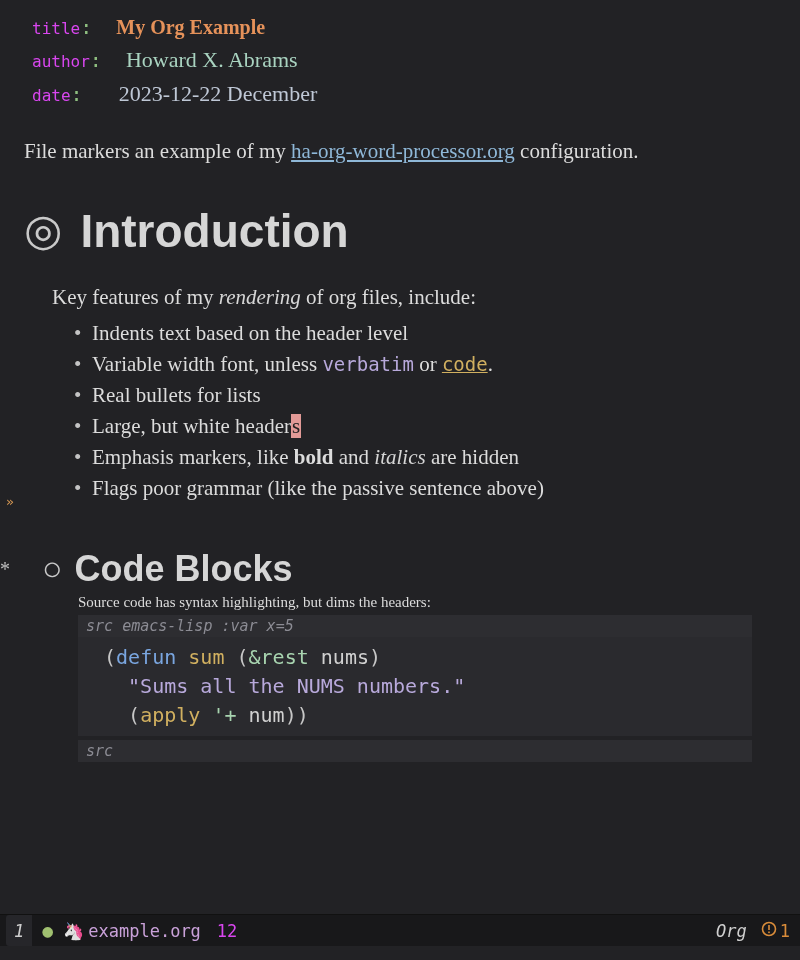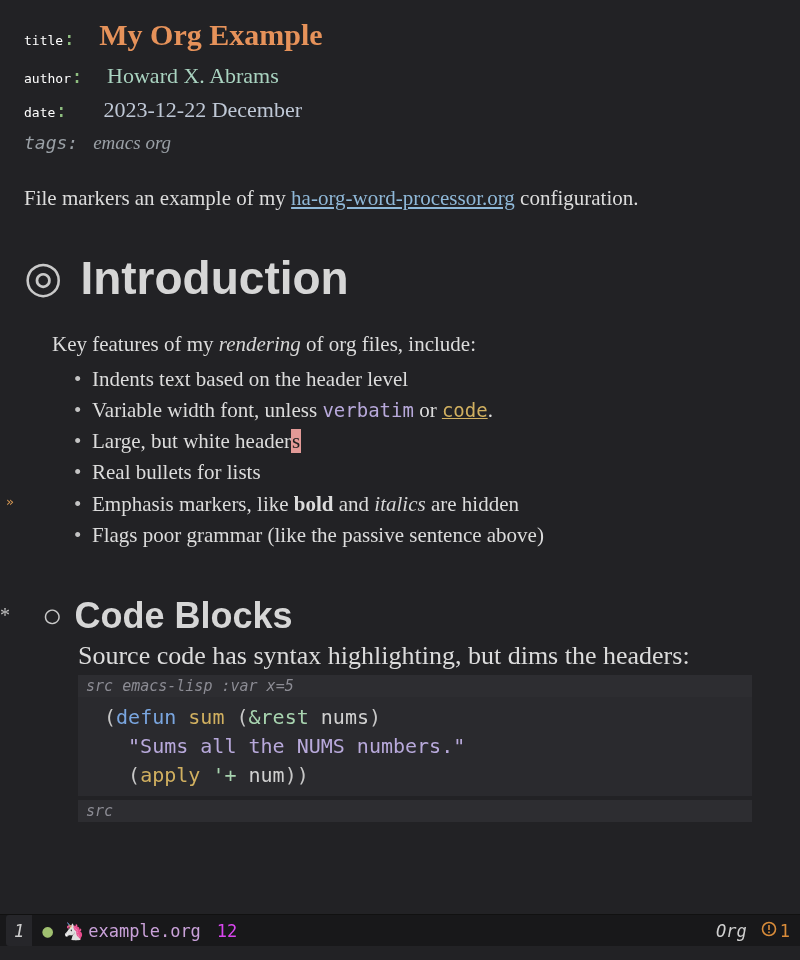--- a/index.html
+++ b/index.html
@@ -21,31 +21,32 @@
   }
   .content {
     padding: 12px 24px 0 24px;
   }
   .meta-line {
     font-size: 20px;
     line-height: 1.55;
   }
   .meta-key {
     font-family: 'Menlo', 'Consolas', monospace;
-    color: #ffffff;
-    font-size: 13px;
+    color: #d946ef;
+    font-size: 16px;
+    margin-left: 8px;
   }
   .meta-sep {
     color: #8fbf80;
     font-family: 'Menlo', monospace;
   }
   .meta-title {
     font-weight: 700;
     color: #e6925a;
-    font-size: 30px;
+    font-size: 20px;
     font-family: Georgia, serif;
     margin-top: 18px;
   }
   .meta-author {
     color: #a9d3c0;
     font-size: 22px;
   }
   .meta-date {
     color: #bfc8d6;
     font-size: 22px;
@@ -159,21 +160,21 @@
     margin-left: 18px;
   }
   .h2-text {
     font-family: 'Helvetica Neue', Arial, sans-serif;
     font-weight: 800;
     font-size: 36px;
     color: #d6d6d6;
   }
   .h2-body {
     margin-left: 54px;
-    font-size: 26px;
+    font-size: 15px;
     margin-top: 4px;
   }
   .src-header, .src-footer {
     background: #2d2d31;
     font-family: 'Menlo', monospace;
     font-size: 15px;
     font-style: italic;
     color: #8c8c94;
     padding: 2px 8px;
     margin-top: 4px;
@@ -271,40 +272,37 @@
 
     <div class="meta-line">
       <span class="meta-key">title</span><span class="meta-sep">:&nbsp;&nbsp;</span><span class="meta-title">My Org Example</span>
     </div>
     <div class="meta-line">
       <span class="meta-key">author</span><span class="meta-sep">:&nbsp;&nbsp;</span><span class="meta-author">Howard X. Abrams</span>
     </div>
     <div class="meta-line">
       <span class="meta-key">date</span><span class="meta-sep">:&nbsp;&nbsp;&nbsp;</span><span class="meta-date">2023-12-22 December</span>
     </div>
-    <div class="meta-line">
-      <span class="tags-key">tags:</span>&nbsp;&nbsp;&nbsp;<span class="tags-val">emacs org</span>
-    </div>
 
     <div class="intro-para">
       <span>File markers an example of my </span><span class="org-link">ha-org-word-processor.org</span><span> configuration.</span>
     </div>
 
     <div class="h1">
       <span class="h1-bullet">◎</span>
       <span class="h1-text">Introduction</span>
     </div>
 
     <div class="body-indent">
       <span>Key features of my </span><span class="italic">rendering</span><span> of org files, include:</span>
       <ul class="bullet-list">
         <li><span>Indents text based on the header level</span></li>
         <li><span>Variable width font, unless </span><span class="verbatim">verbatim</span><span> or </span><span class="codeword">code</span><span>.</span></li>
+        <li><span>Real bullets for lists</span></li>
         <li><span>Large, but white header</span><span class="cursor">s</span></li>
-        <li><span>Real bullets for lists</span></li>
         <li><span>Emphasis markers, like </span><span class="bold">bold</span><span> and </span><span class="italic">italics</span><span> are hidden</span></li>
         <li><span>Flags poor grammar (like the passive sentence above)</span></li>
       </ul>
     </div>
 
     <div class="gutter-mark">»</div>
 
     <div class="h2">
       <span class="h2-star">*</span>
       <span class="h2-bullet">○</span>

